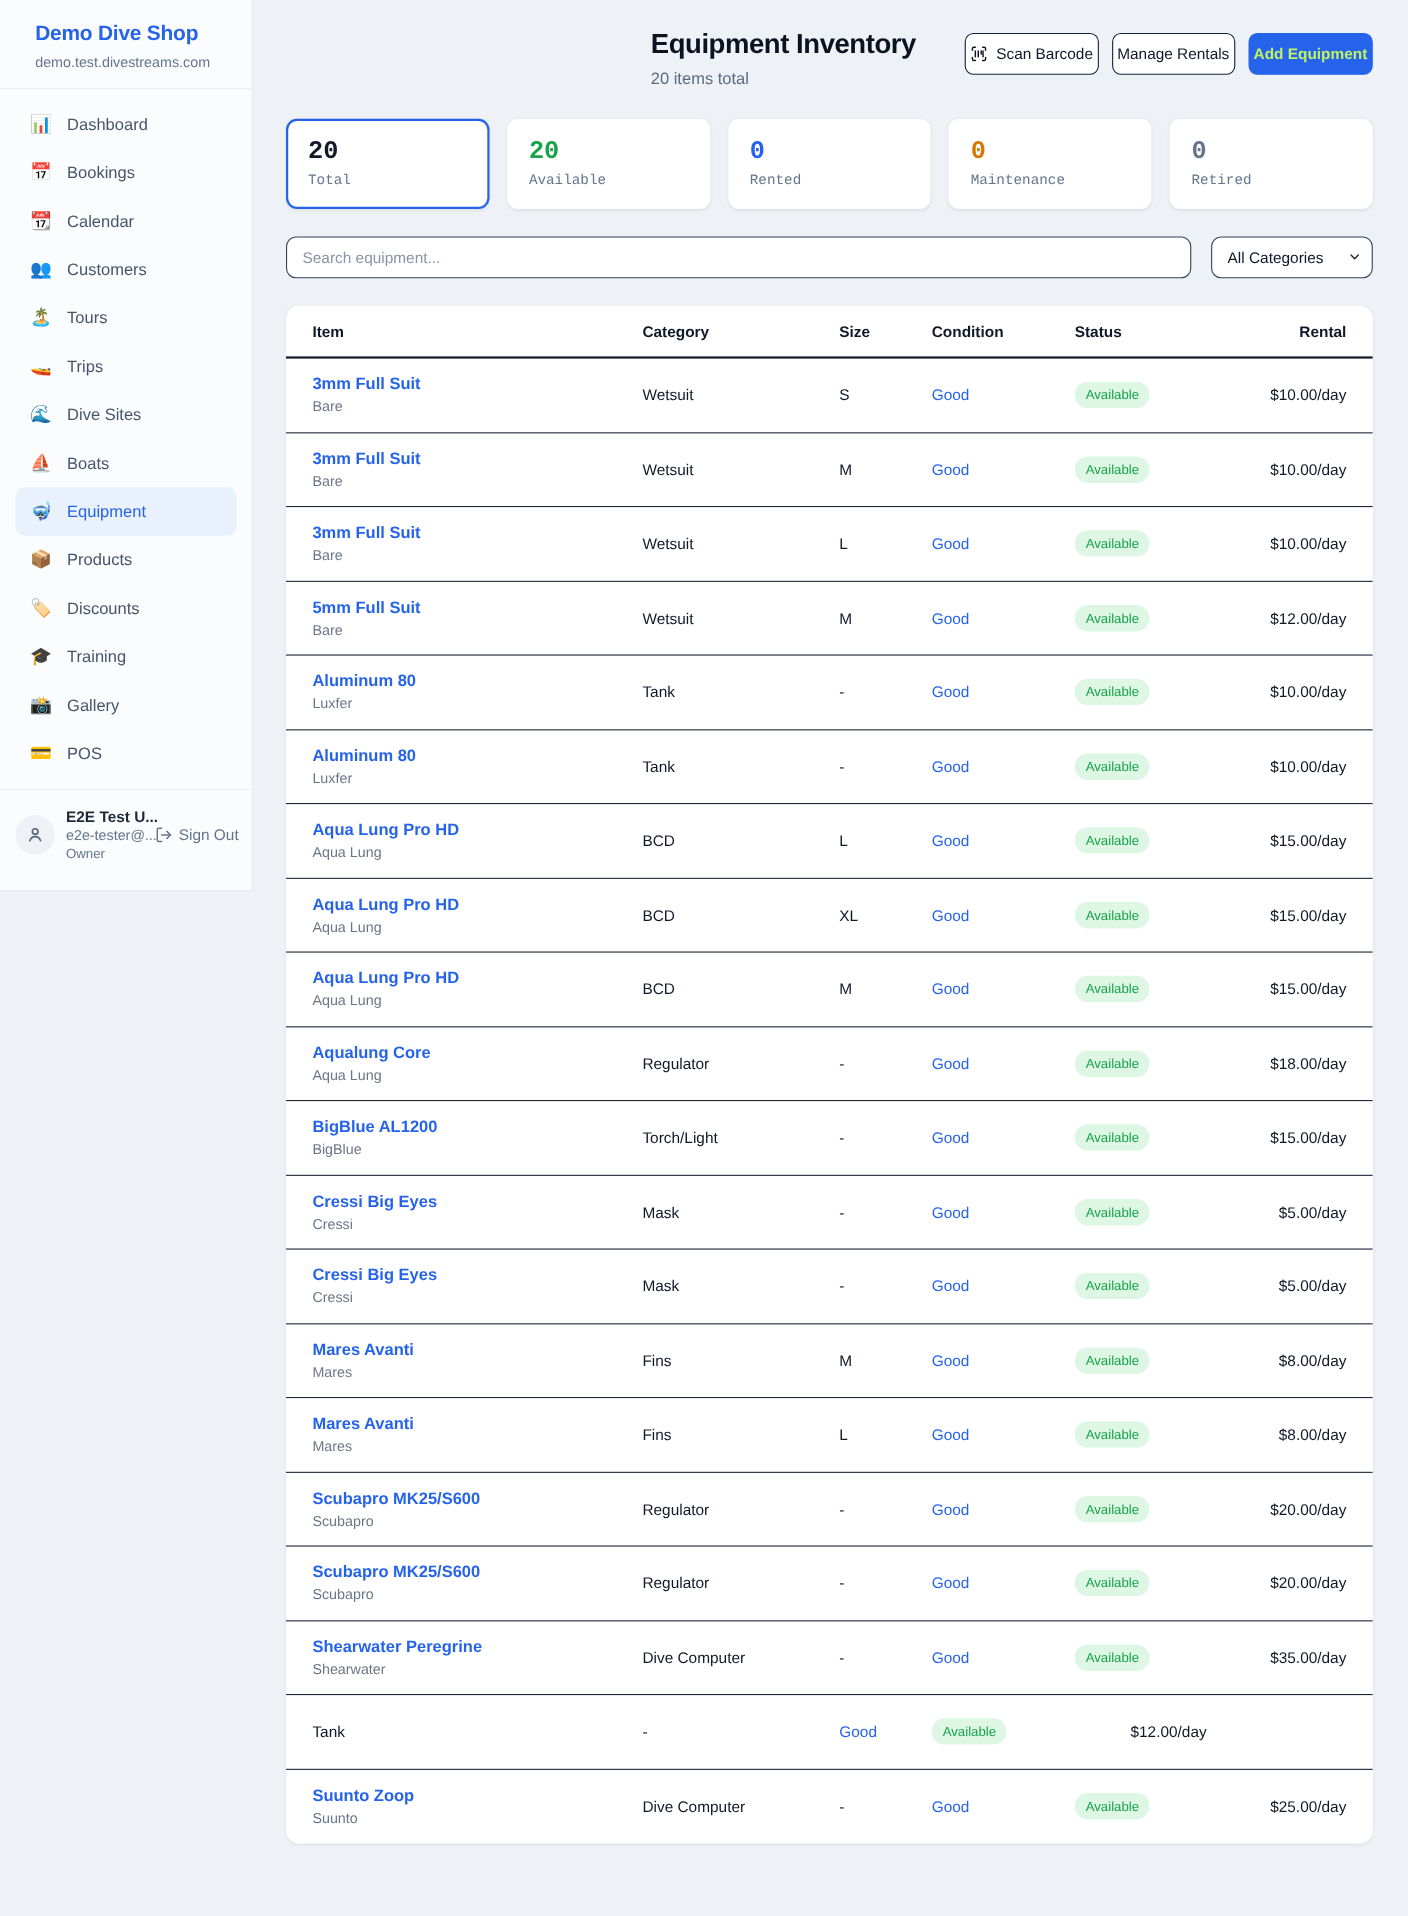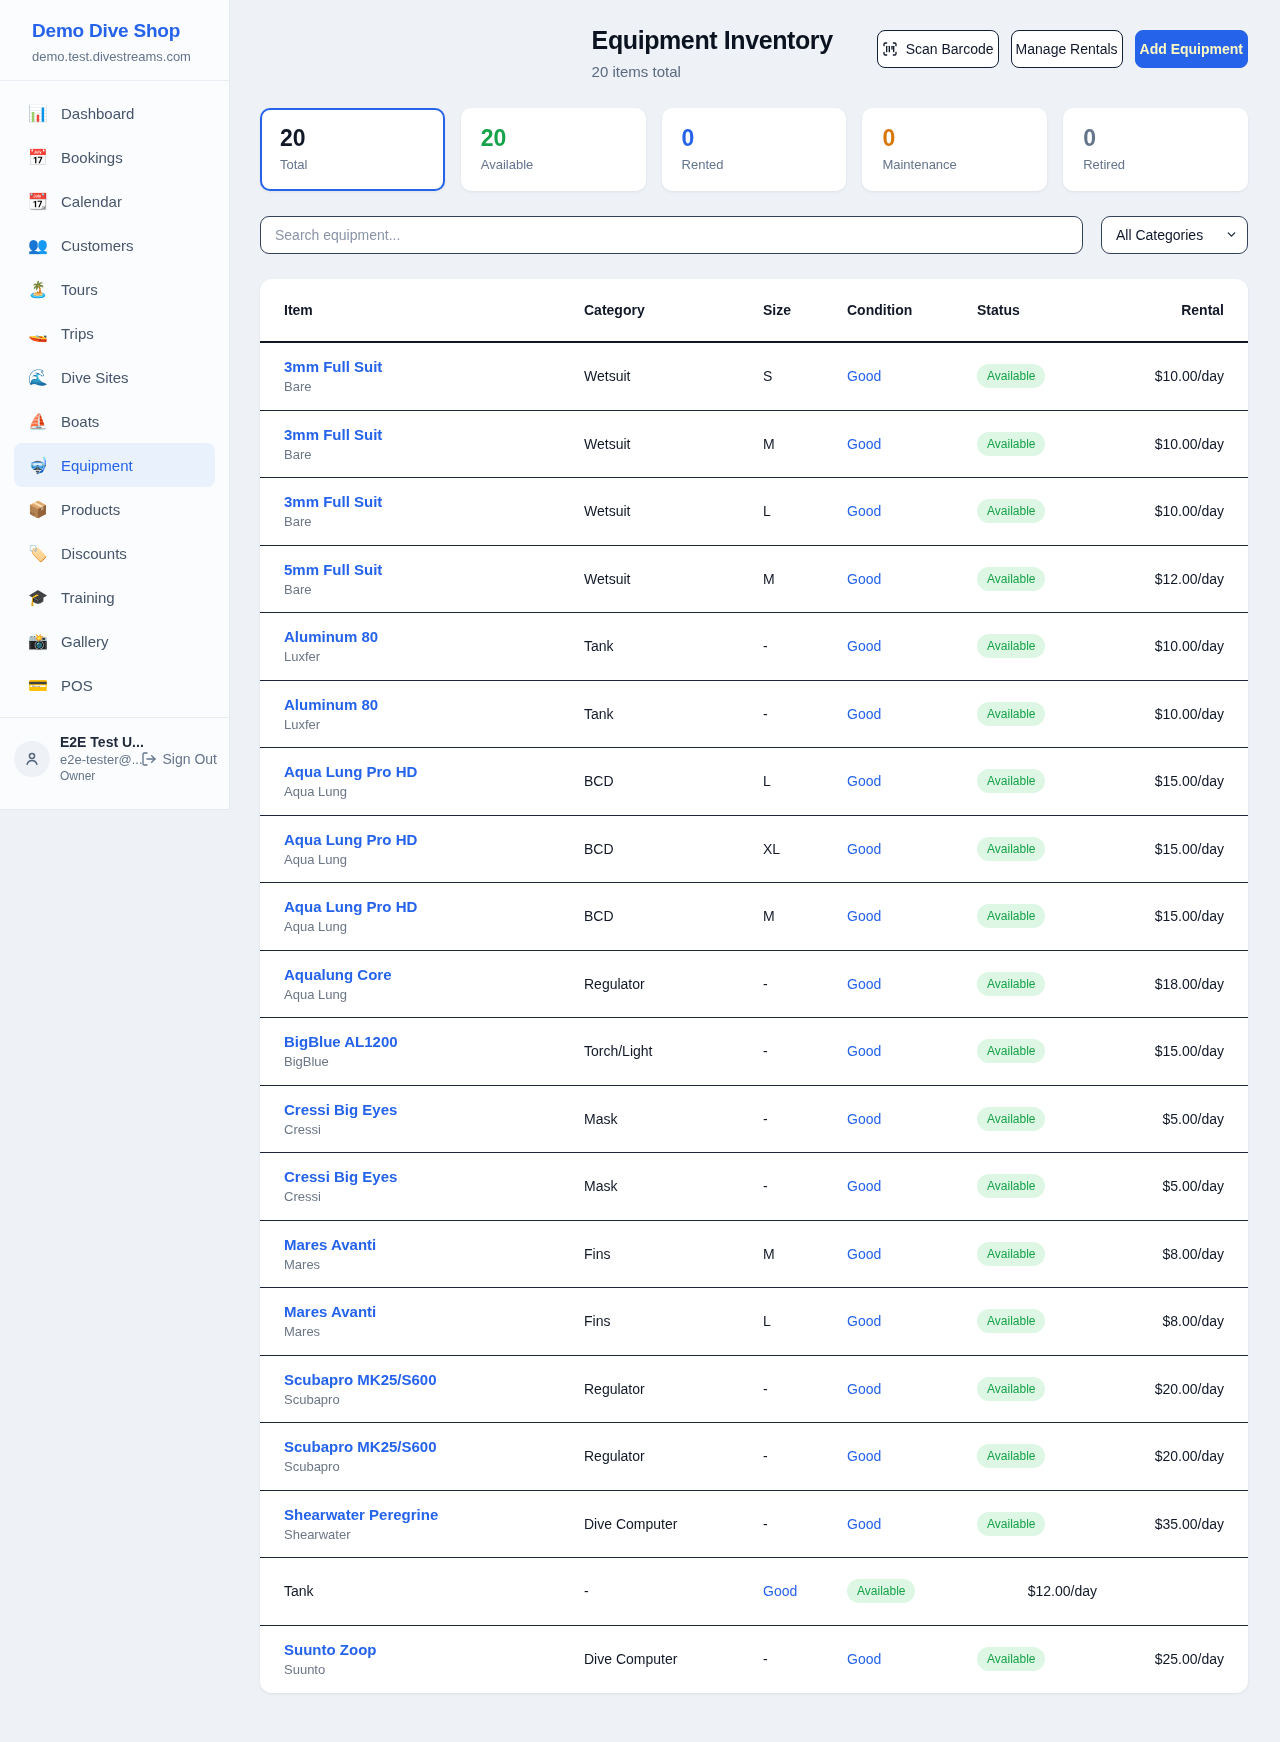--- a/index.html
+++ b/index.html
@@ -50,23 +50,23 @@
   .page-head { display:flex; justify-content:flex-end; align-items:flex-start;gap:44px; }
   .page-title { font-size:25px; font-weight:bold; letter-spacing:-0.4px; color:#0b1220; }
   .page-sub { margin-top:8px; font-size:15px; color:#5b6b80; }
   .head-actions { display:flex; gap:12px; padding-top:4px; }
   .btn {
     height:38px; display:inline-flex; align-items:center; gap:8px;
     padding:0 4px; border-radius:8px; font-family:inherit;
     font-size:14px; font-weight:500; cursor:pointer; white-space:nowrap;
   }
   .btn-outline { background:#fff; border:1px solid #12203a; color:#0f172a; }
-  .btn-primary { background:#2563eb; border:1px solid #2563eb; color:#fef9c3; font-weight:bold; }
+  .btn-primary { background:#2563eb; border:1px solid #2563eb; color:#bef264; font-weight:bold; }
   
-  .stats { display:flex; gap:16px; margin-top:28px; }
+  .stats { display:flex; gap:16px; margin-top:28px;font-family:Liberation Mono, monospace; }
   .stat-card {
     flex:1; background:#fff; border-radius:10px; padding:15px 18px 17px;
     border:2px solid transparent; box-shadow:0 1px 3px rgba(15,23,42,.07);
     cursor:pointer;
   }
   .stat-card.active { border-color:#2563eb; }
   .stat-value { font-size:23px; font-weight:bold; }
   .stat-label { margin-top:5px; font-size:13px; color:#64748b; }
   
   .filter-row { display:flex; gap:18px; margin-top:25px; }
@@ -85,21 +85,21 @@
   
   .table-card {
     margin-top:25px; background:#fff; border-radius:12px;
     box-shadow:0 1px 3px rgba(15,23,42,.07); overflow:hidden;
   }
   .tgrid {
     display:grid;
     grid-template-columns:300px 179px 84px 130px 120px 1fr;
     align-items:center; padding:0 24px;
   }
-  .thead { height:64px; border-bottom:2px solid #101827; }
+  .thead { height:48px; border-bottom:2px solid #101827; }
   .th { font-size:14px; font-weight:bold; color:#111827; }
   .th-rental { text-align:right; }
   .trow { min-height:67.5px; border-bottom:1px solid #1c2736; padding-top:11px; padding-bottom:11px; }
   .trow:last-child { border-bottom:none; }
   .item-name { font-size:15px; font-weight:bold; color:#2563eb; cursor:pointer; }
   .item-brand { margin-top:4px; font-size:13px; color:#6b7686; }
   .cell { font-size:14px; color:#111827; }
   .cond-link { font-size:14px; color:#2563eb; cursor:pointer; }
   .badge {
     display:inline-block; background:#ddf7e4; color:#17a34a;

